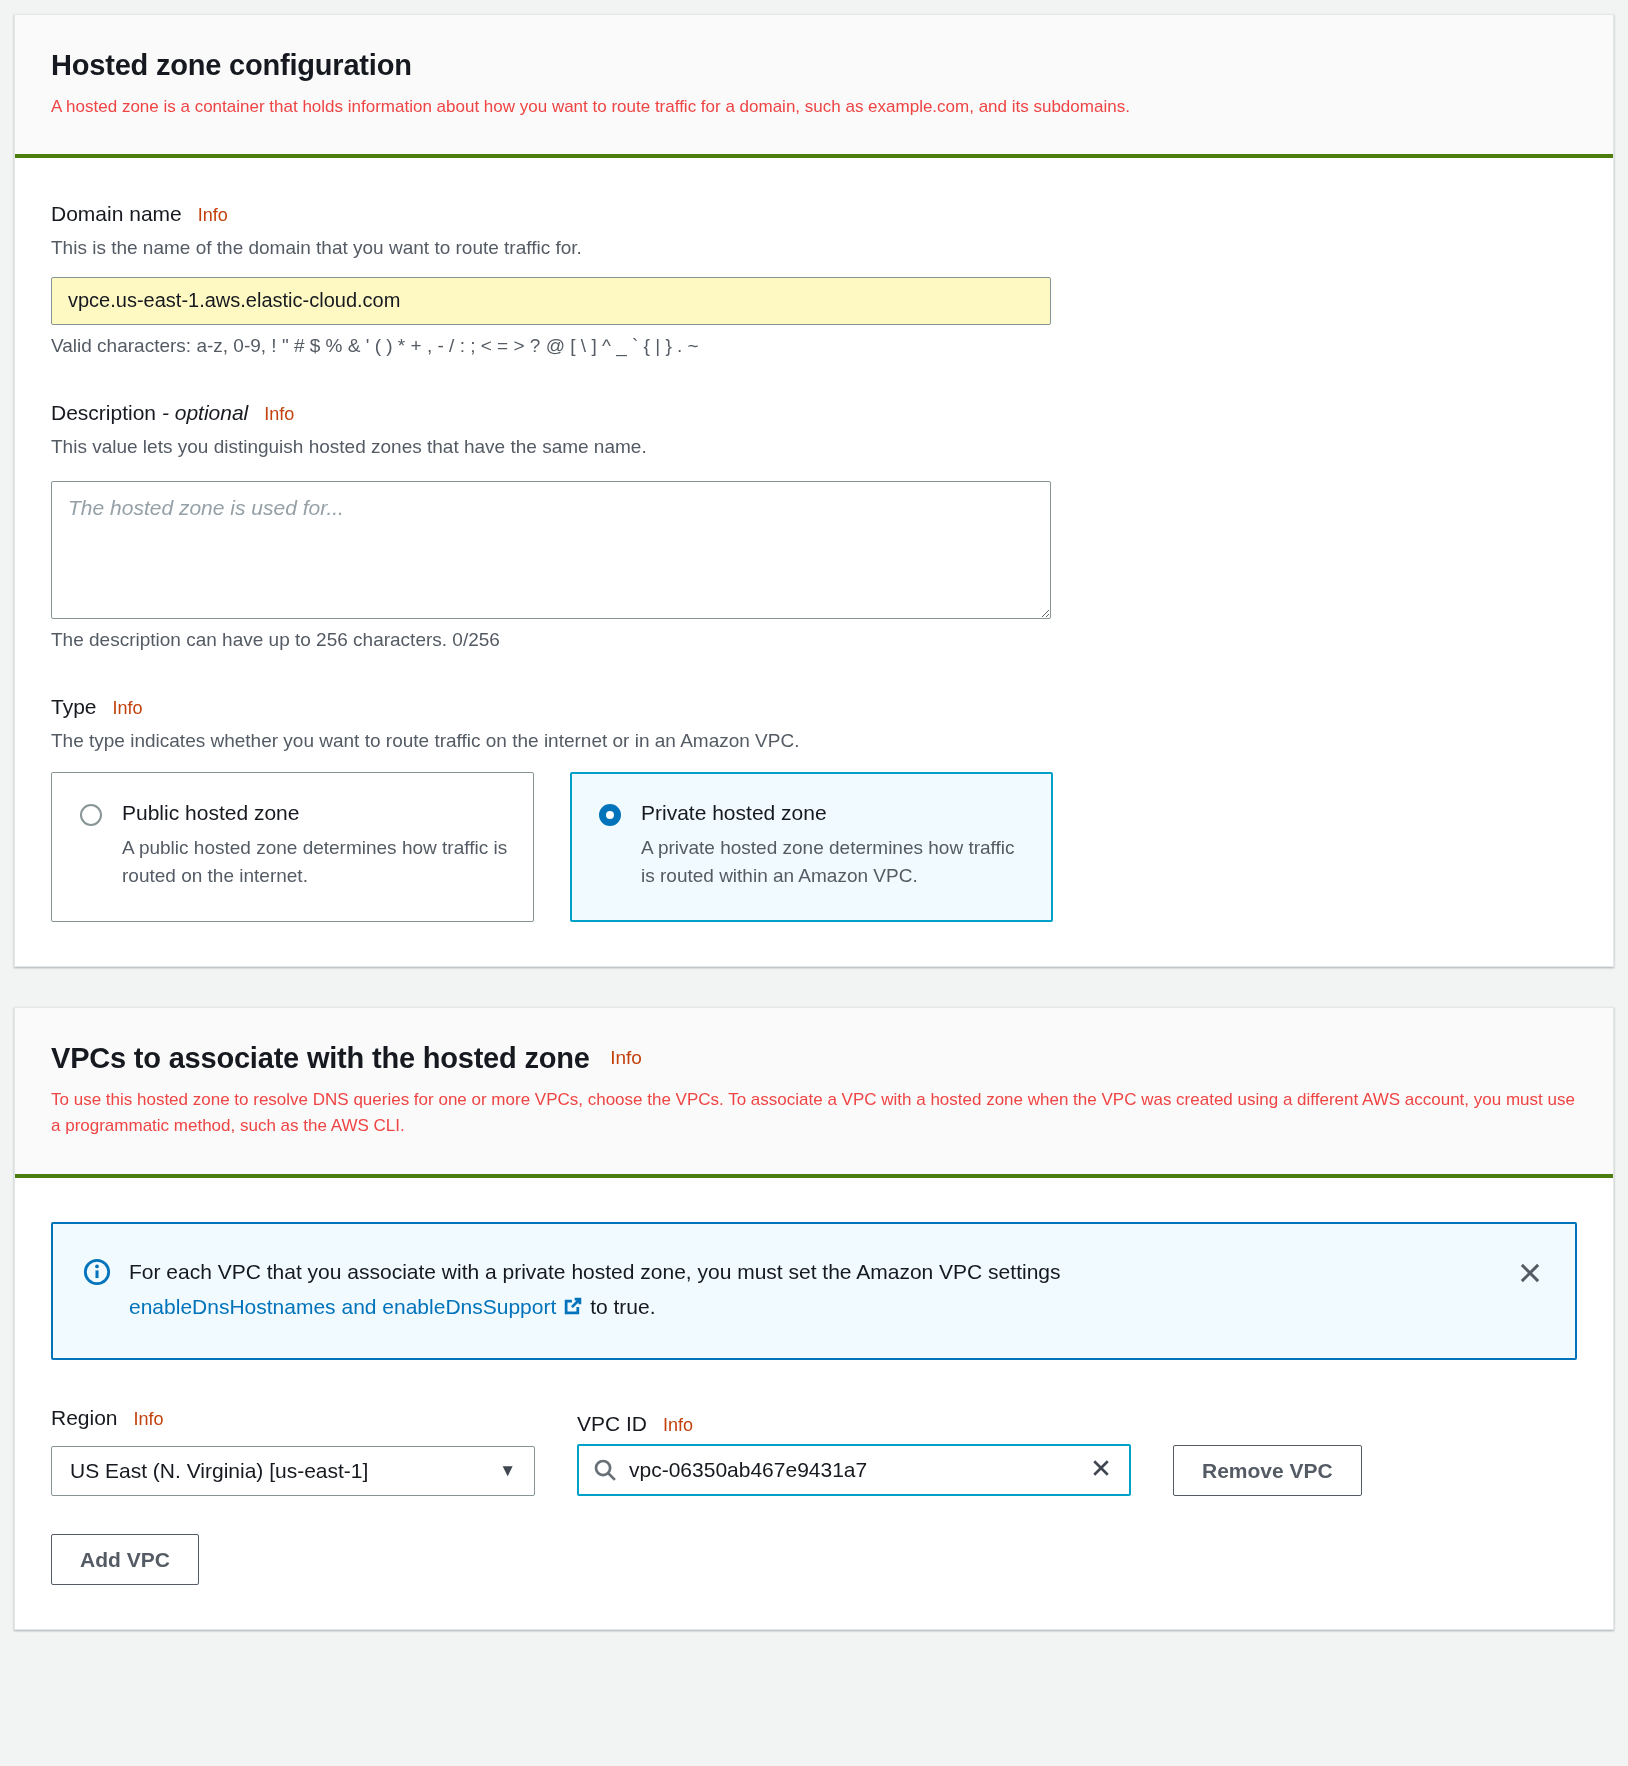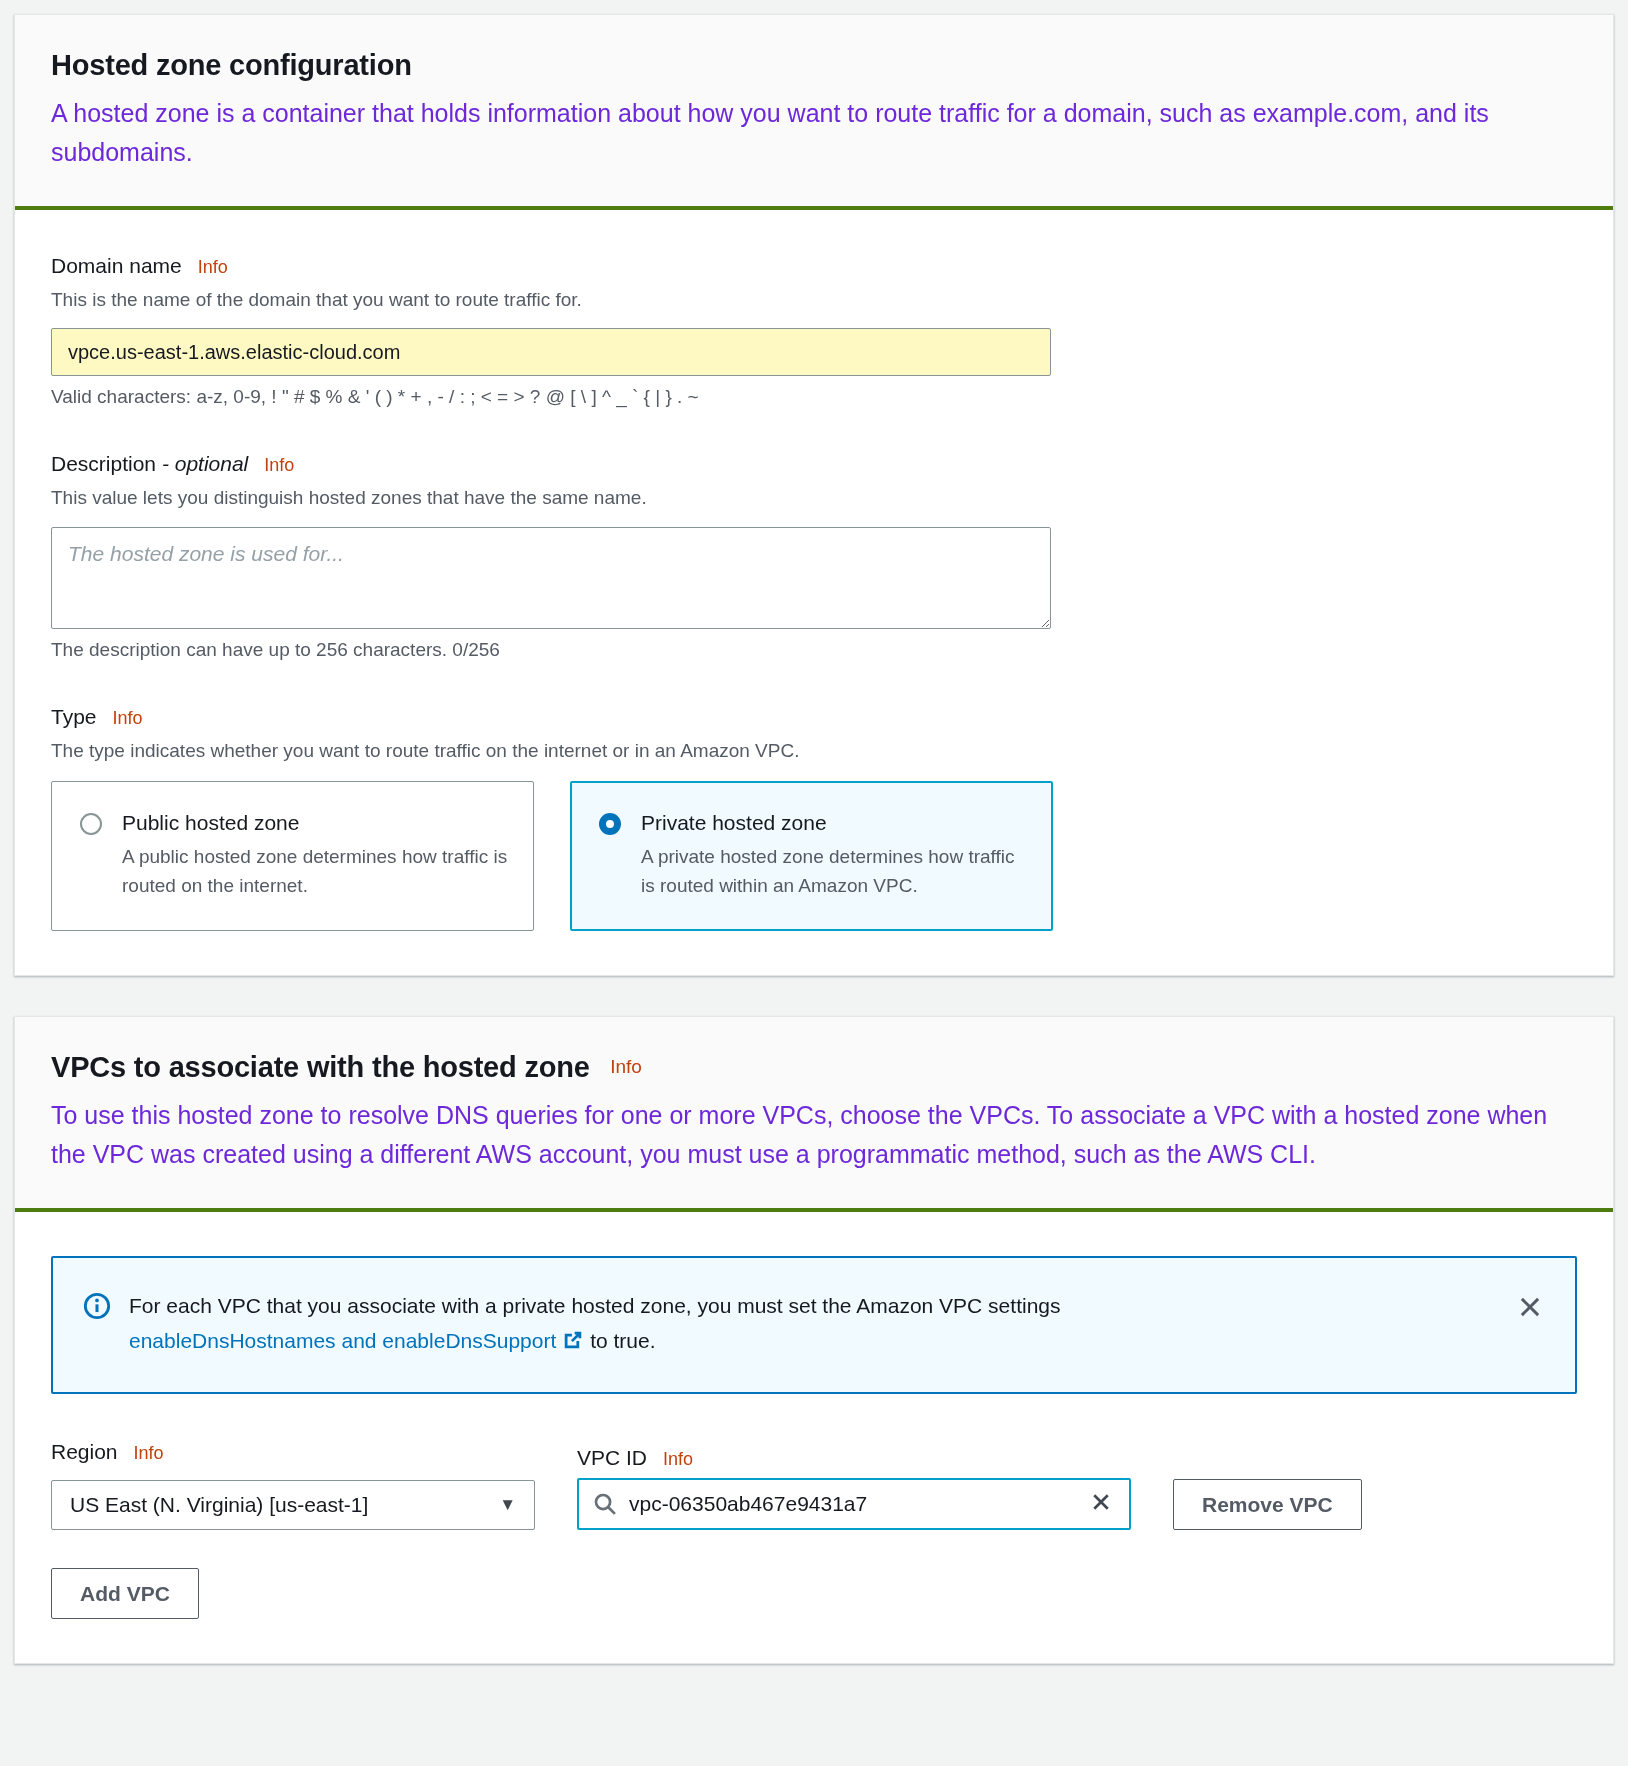--- a/index.html
+++ b/index.html
@@ -26,23 +26,23 @@
     border-bottom: 4px solid #4d7c0f;
   }
   .panel-title {
     font-size: 29px;
     font-weight: 700;
     letter-spacing: -.2px;
     display: inline;
   }
   .panel-desc {
     margin-top: 12px;
-    font-size: 25px;
+    font-size: 17px;
     line-height: 1.55;
-    color: #6d28d9;
+    color: #ef4444;
     max-width: 1530px;
   }
   .panel-body { padding: 44px 36px 44px 36px; background: #fff; }
 
   
   .field { margin-bottom: 44px; }
   .field:last-child { margin-bottom: 0; }
   .field-label-row { display: flex; align-items: baseline; gap: 16px; }
   .field-label { font-size: 21px; color: #16191f; }
   .field-label .optional { font-style: italic; }
@@ -73,24 +73,24 @@
     border: 1px solid #879596;
     border-radius: 2px;
     padding: 0 16px;
     font-size: 20px;
     font-family: inherit;
     color: #16191f;
     background: #fef9c3;
     outline: none;
   }
   .textarea-input {
-    margin-top: 14px;
+    margin-top: 20px;
     display: block;
     width: 1000px;
-    height: 102px;
+    height: 138px;
     border: 1px solid #879596;
     border-radius: 2px;
     padding: 14px 16px;
     font-size: 21px;
     font-family: inherit;
     color: #16191f;
     background: #fff;
     outline: none;
     resize: both;
   }

